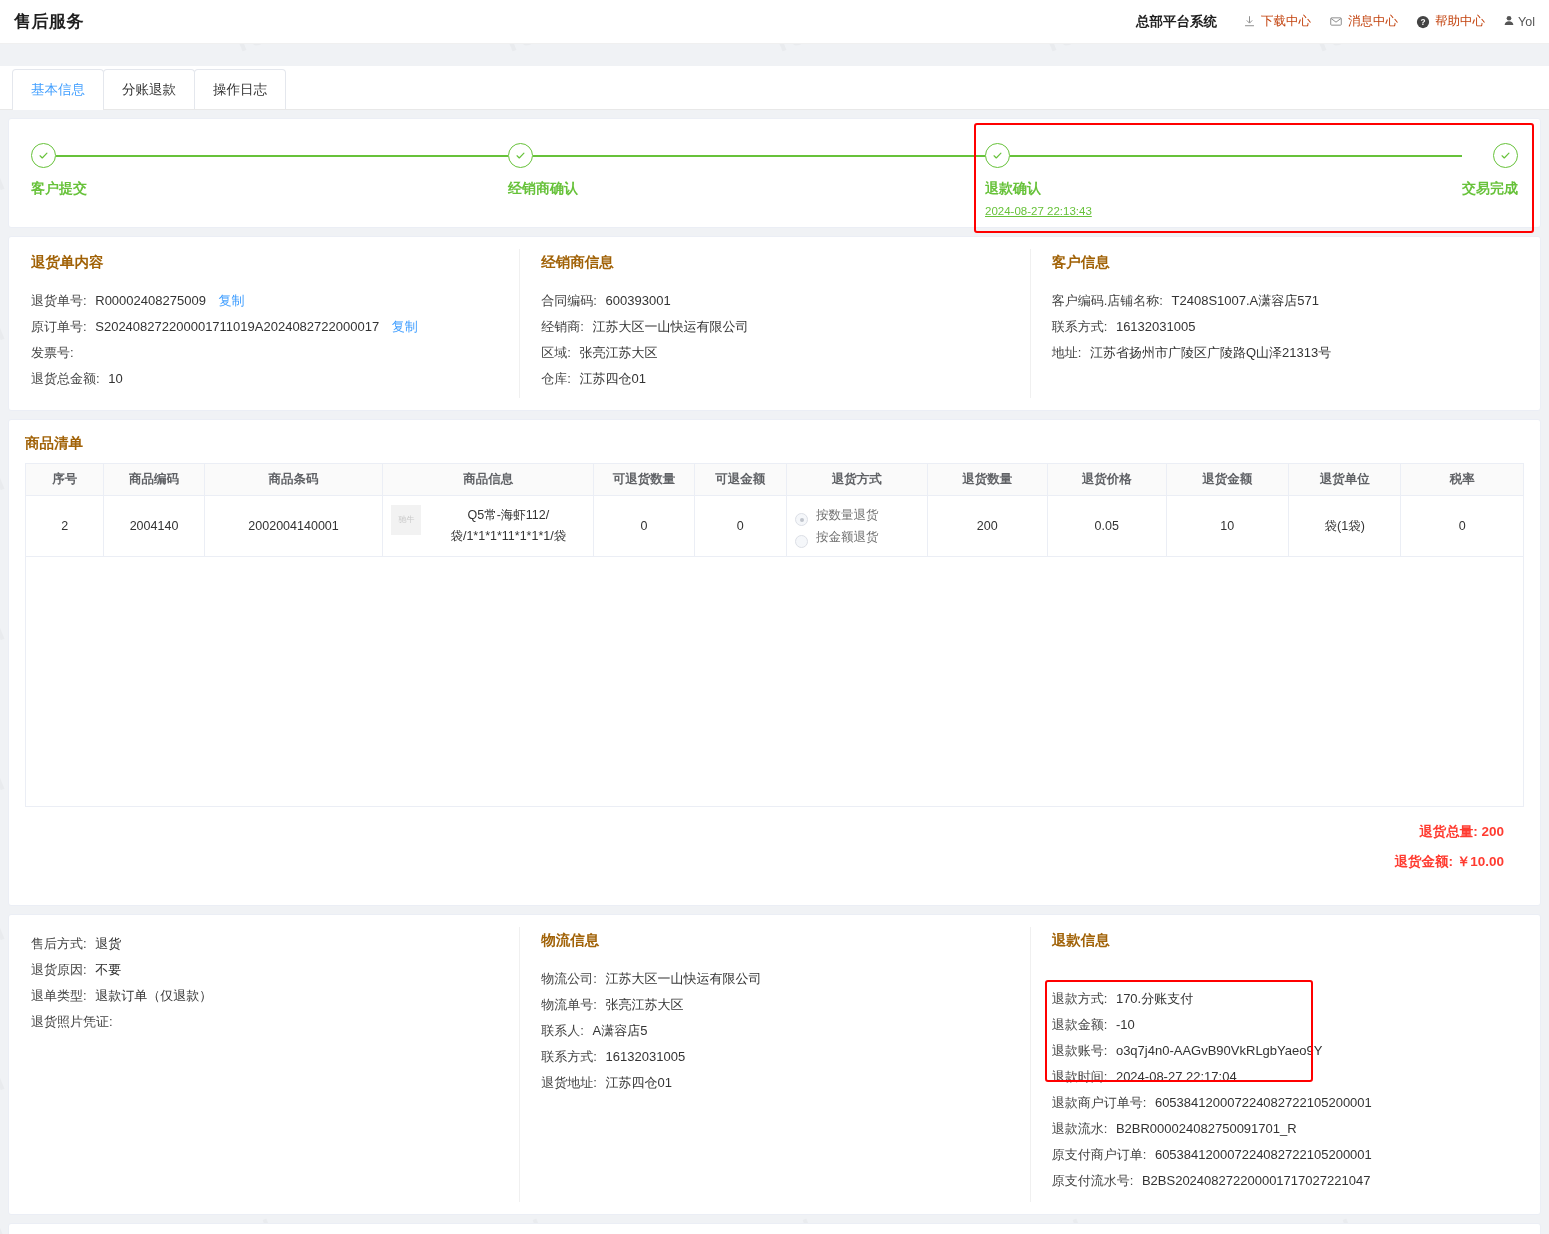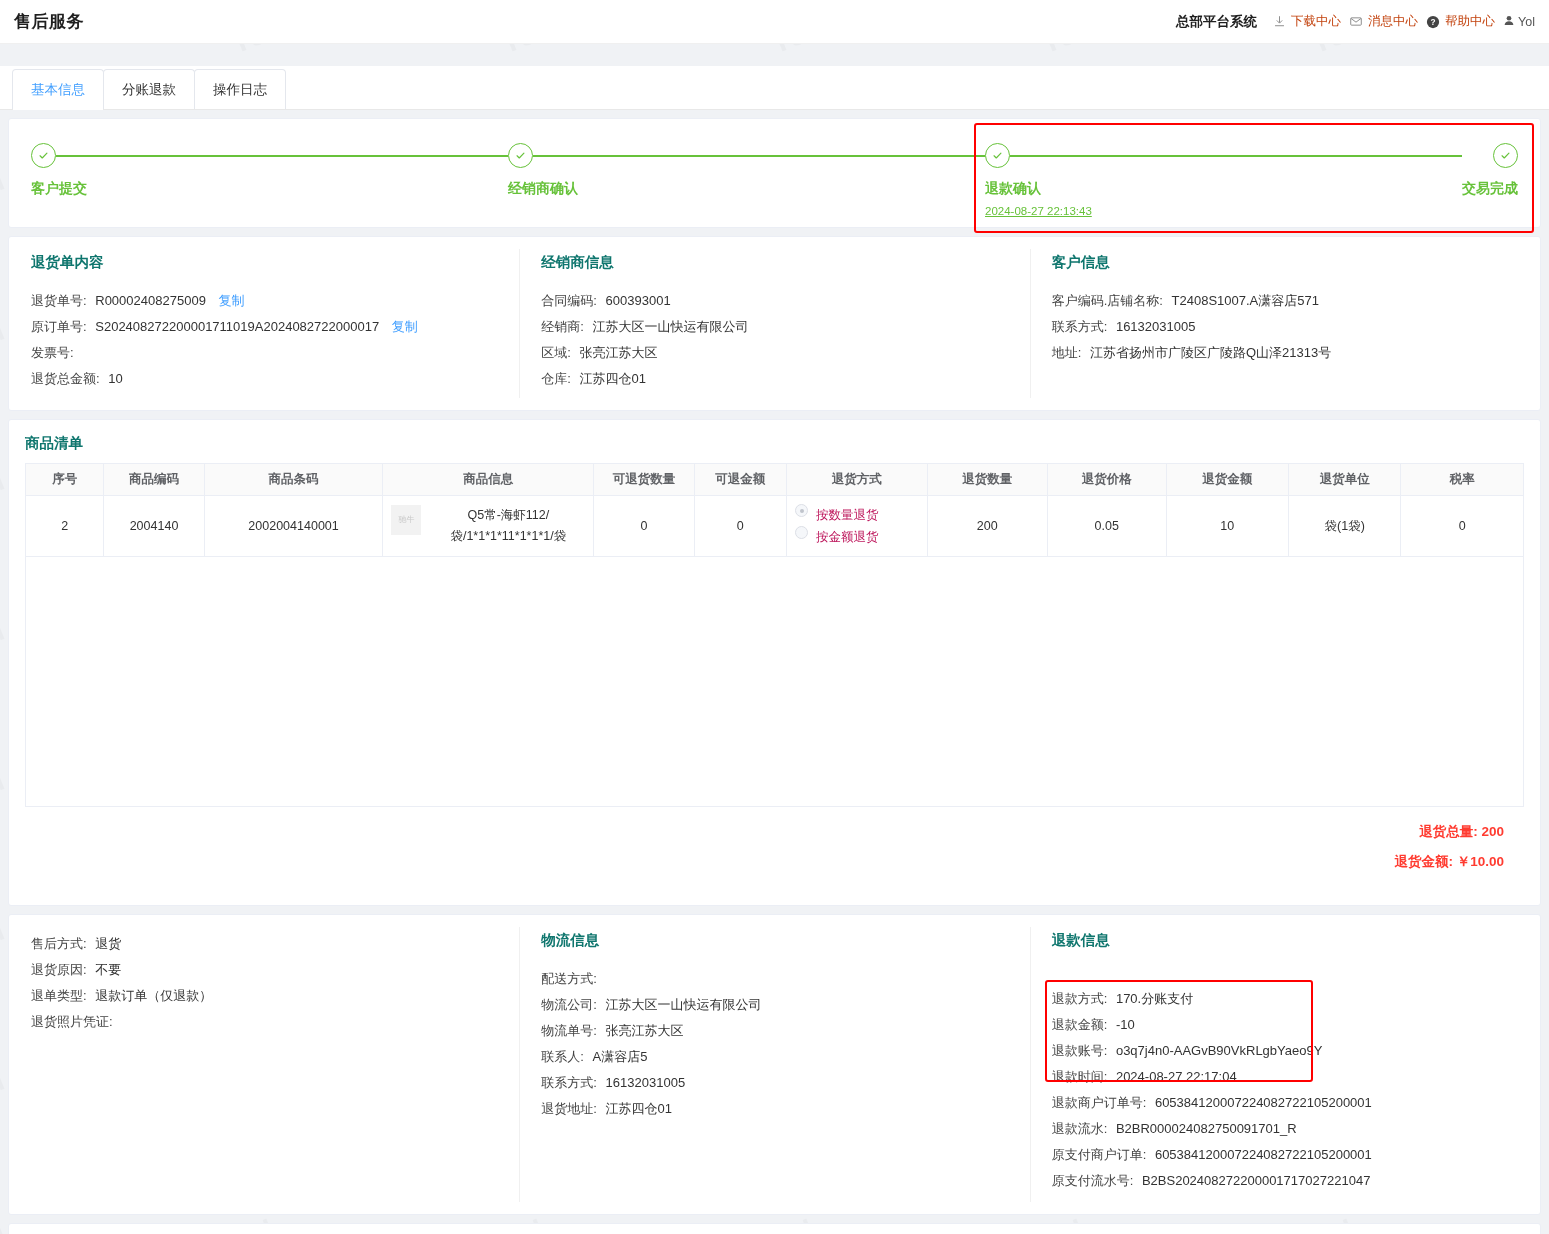--- a/index.html
+++ b/index.html
@@ -30,21 +30,21 @@
   }
 
   
   .topbar {
     position: relative; height: 44px; background: #fff;
     display: flex; align-items: center; padding: 0 14px;
     border-bottom: 1px solid #f0f0f0;
     z-index: 60;
   }
   .app-title { font-size: 17px; font-weight: 700; color: #1f1f1f; letter-spacing: .5px; }
-  .topbar-right { margin-left: auto; display: flex; align-items: center; gap: 8px; }
+  .topbar-right { margin-left: auto; display: flex; align-items: center; gap: 18px; }
   .sys-name { font-size: 13.5px; font-weight: 700; color: #1f1f1f; margin-right: 8px; }
   .tb-item { display: flex; align-items: center; gap: 5px; color: #c2410c; font-size: 12.5px; cursor: pointer; }
   .tb-item svg { display: block; }
   .tb-user { display: flex; align-items: center; gap: 3px; color: #555; font-size: 12.5px; cursor: pointer; }
 
   
   .tabbar-wrap { background: #f0f2f5; height: 22px; }
   .tabbar {
     background: #fff; height: 44px; display: flex; align-items: flex-end;
     padding-left: 12px; border-bottom: 1px solid #e8e8e8;
@@ -92,21 +92,21 @@
   .hl-box {
     position: absolute; border: 2px solid #ff0000; border-radius: 3px; pointer-events: none; z-index: 40;
   }
 
   
   .info-grid { display: flex; padding: 16px 0 18px 0; }
   .info-col { flex: 1; padding: 0 22px; position: relative; }
   .info-col + .info-col::before {
     content: ""; position: absolute; left: 0; top: -4px; bottom: -6px; width: 1px; background: #f0f0f0;
   }
-  .sec-title { font-size: 14.5px; font-weight: 700; color: #0f766e; margin-bottom: 16px; }
+  .sec-title { font-size: 14.5px; font-weight: 700; color: #a16207; margin-bottom: 16px; }
   .kv { font-size: 13px; line-height: 26px; color: #333; white-space: nowrap; }
   .kv .k { color: #444; }
   .kv .v { color: #333; margin-left: 5px; }
   .lnk { color: #409eff; cursor: pointer; }
   .copy { color: #409eff; cursor: pointer; margin-left: 9px; }
 
   
   .goods { padding: 14px 16px 14px 16px; }
   .goods .sec-title { margin-bottom: 10px; }
   table.tbl { width: 100%; border-collapse: collapse; table-layout: fixed; font-size: 12.5px; }
@@ -120,21 +120,21 @@
   td.num { text-align: right; }
   td.prod { text-align: left; }
   .prod-wrap { display: flex; align-items: flex-start; gap: 10px; }
   .thumb {
     width: 30px; height: 30px; flex: 0 0 30px; background: #f2f2f2;
     display: flex; align-items: center; justify-content: center; line-height: 1.05;
     font-size: 8px; color: #c9c9c9; flex-direction: column; overflow: hidden;
   }
   .prod-name { line-height: 21px; color: #333; }
   .radio-cell { text-align: left; }
-  .radio-line { display: flex; align-items: flex-start; gap: 8px; color: #be185d; line-height: 22px; font-size: 12.5px; }
+  .radio-line { display: flex; align-items: flex-end; gap: 8px; color: #737373; line-height: 22px; font-size: 12.5px; }
   .radio {
     width: 13px; height: 13px; border-radius: 50%; border: 1px solid #dcdfe6;
     background: #f5f7fa; flex: 0 0 13px; position: relative;
   }
   .radio.on::after {
     content: ""; position: absolute; left: 50%; top: 50%; width: 4px; height: 4px;
     border-radius: 50%; background: #c0c4cc; transform: translate(-50%, -50%);
   }
   .tbl-blank { height: 250px; border: 1px solid #ebeef5; border-top: none; background: #fff; }
   .totals { padding: 10px 20px 14px 0; text-align: right; }
@@ -493,24 +493,20 @@
         </div>
         <div class="kv">
           <span class="k">退货照片凭证:</span>
           <span class="v"></span>
         </div>
       </div>
 
       <div class="bottom-col">
         <div class="sec-title">物流信息</div>
         <div class="kv">
-          <span class="k">配送方式:</span>
-          <span class="v"></span>
-        </div>
-        <div class="kv">
           <span class="k">物流公司:</span>
           <span class="v">江苏大区一山快运有限公司</span>
         </div>
         <div class="kv">
           <span class="k">物流单号:</span>
           <span class="v">张亮江苏大区</span>
         </div>
         <div class="kv">
           <span class="k">联系人:</span>
           <span class="v">A潇容店5</span>

